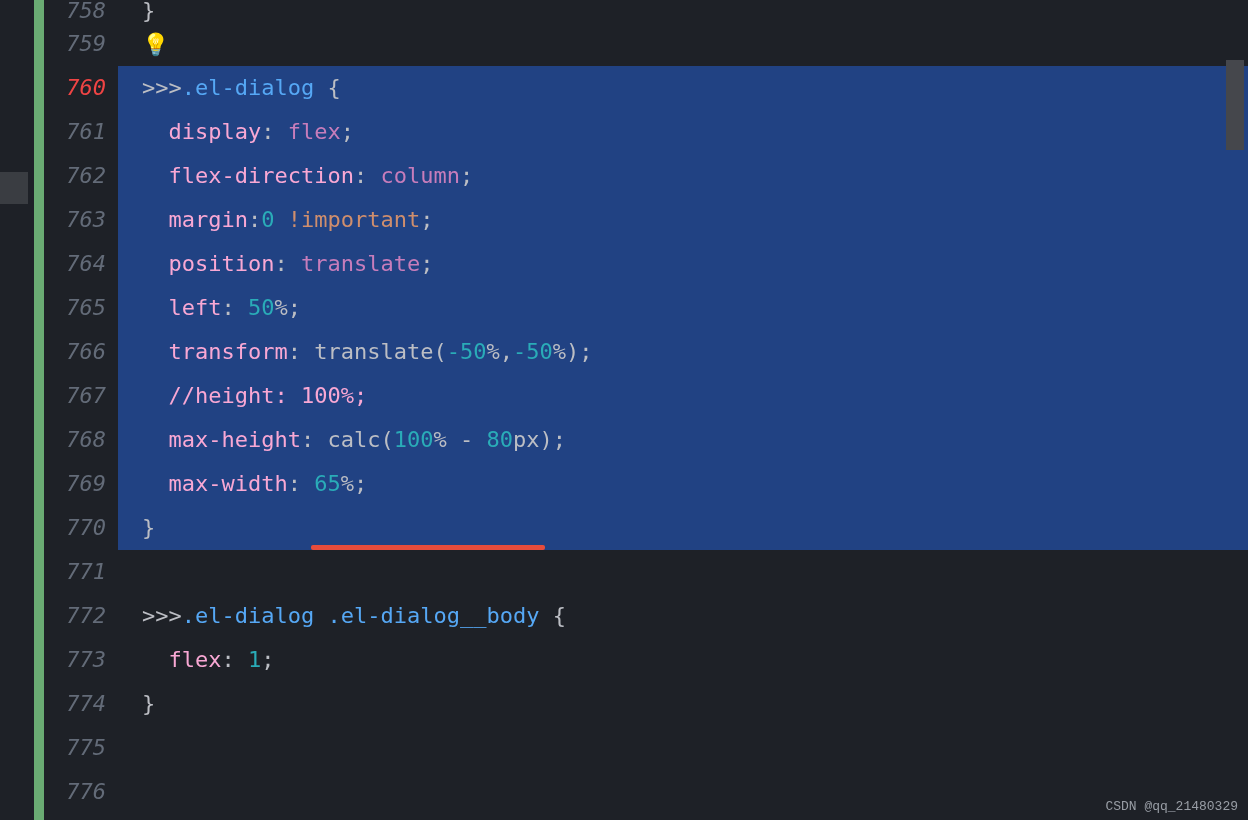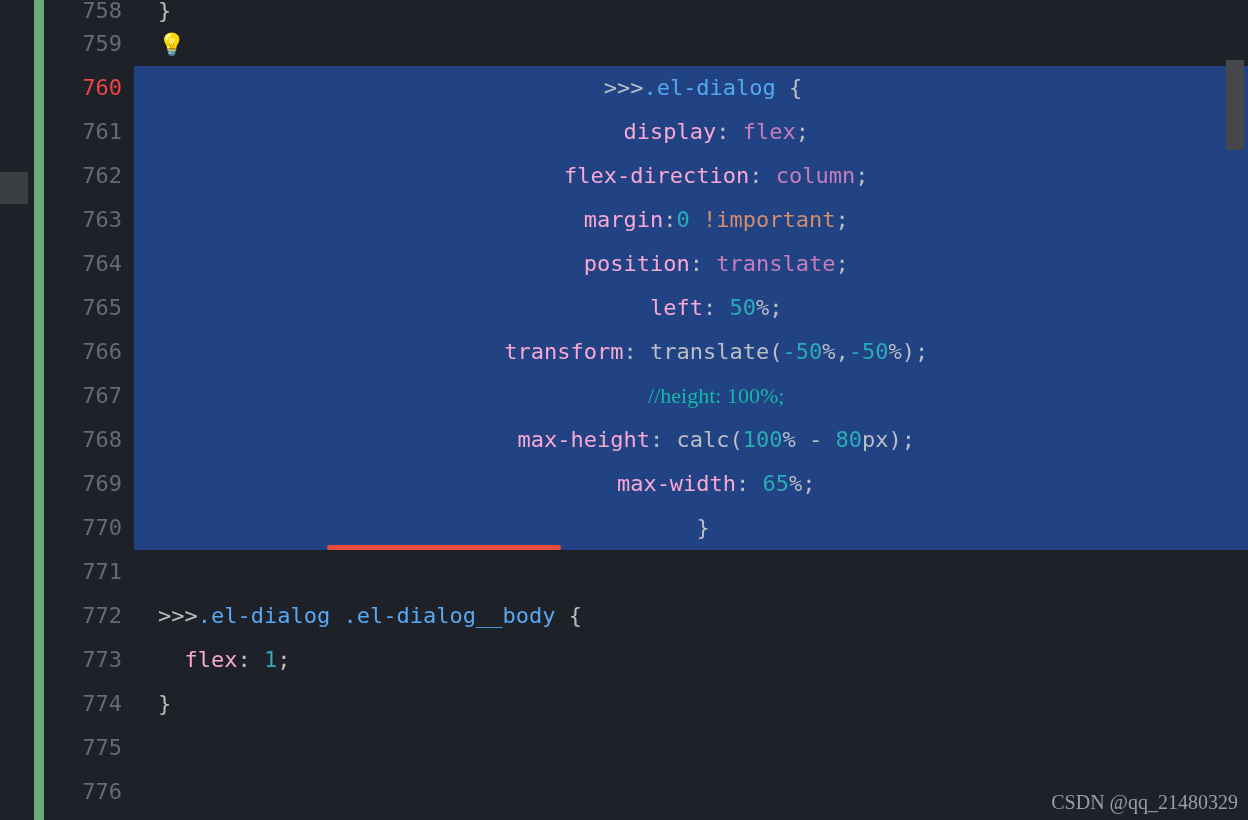--- a/index.html
+++ b/index.html
@@ -24,23 +24,24 @@
 }
 .active-tab-marker {
   position: absolute;
   left: 0;
   top: 172px;
   width: 28px;
   height: 32px;
   background: #3a3d42;
 }
 .gutter {
-  width: 100px;
+  width: 84px;
   flex-shrink: 0;
   display: flex;
+  font-style: italic;
 }
 .green-bar {
   width: 10px;
   background: #6aab73;
   flex-shrink: 0;
 }
 .line-numbers {
   flex: 1;
   padding-top: 0;
   text-align: right;
@@ -64,36 +65,35 @@
 .code-line {
   height: 44px;
   line-height: 44px;
   white-space: pre;
   font-size: 22px;
   position: relative;
   padding-left: 24px;
 }
 .code-line.selected {
   background: #214283;
-  text-align: center;
 }
 .code-line .content {
   position: relative;
   z-index: 2;
 }
 .sel-default { color: #bcbec4; }
 .sel-punc { color: #bcbec4; }
 .sel-class { color: #56a8f5; }
 .property { color: #f9a8d4; }
 .value-keyword { color: #c77dbb; }
 .num { color: #2aacb8; }
 .pct { color: #bcbec4; }
 .important { color: #cf8e6d; }
 .fn { color: #bcbec4; }
-.comment { color: #14b8a6; font-family: Liberation Serif, serif; }
+.comment { color: #f9a8d4; }
 .brace { color: #bcbec4; }
 .colon { color: #bcbec4; }
 .semi { color: #bcbec4; }
 
 .bulb-line {
   height: 44px;
   display: flex;
   align-items: center;
   padding-left: 24px;
 }
@@ -107,22 +107,22 @@
   background: #e74c3c;
   border-radius: 2px;
   z-index: 5;
 }
 
 .watermark {
   position: absolute;
   bottom: 6px;
   right: 10px;
   color: #aeb3bb;
-  font-size: 20px;
-  font-family: Liberation Serif, serif;
+  font-size: 13px;
+  font-family: Liberation Mono, monospace;
   opacity: 0.85;
 }
 
 .scrollbar-thumb {
   position: absolute;
   right: 4px;
   top: 60px;
   width: 18px;
   height: 90px;
   background: #45474c;

